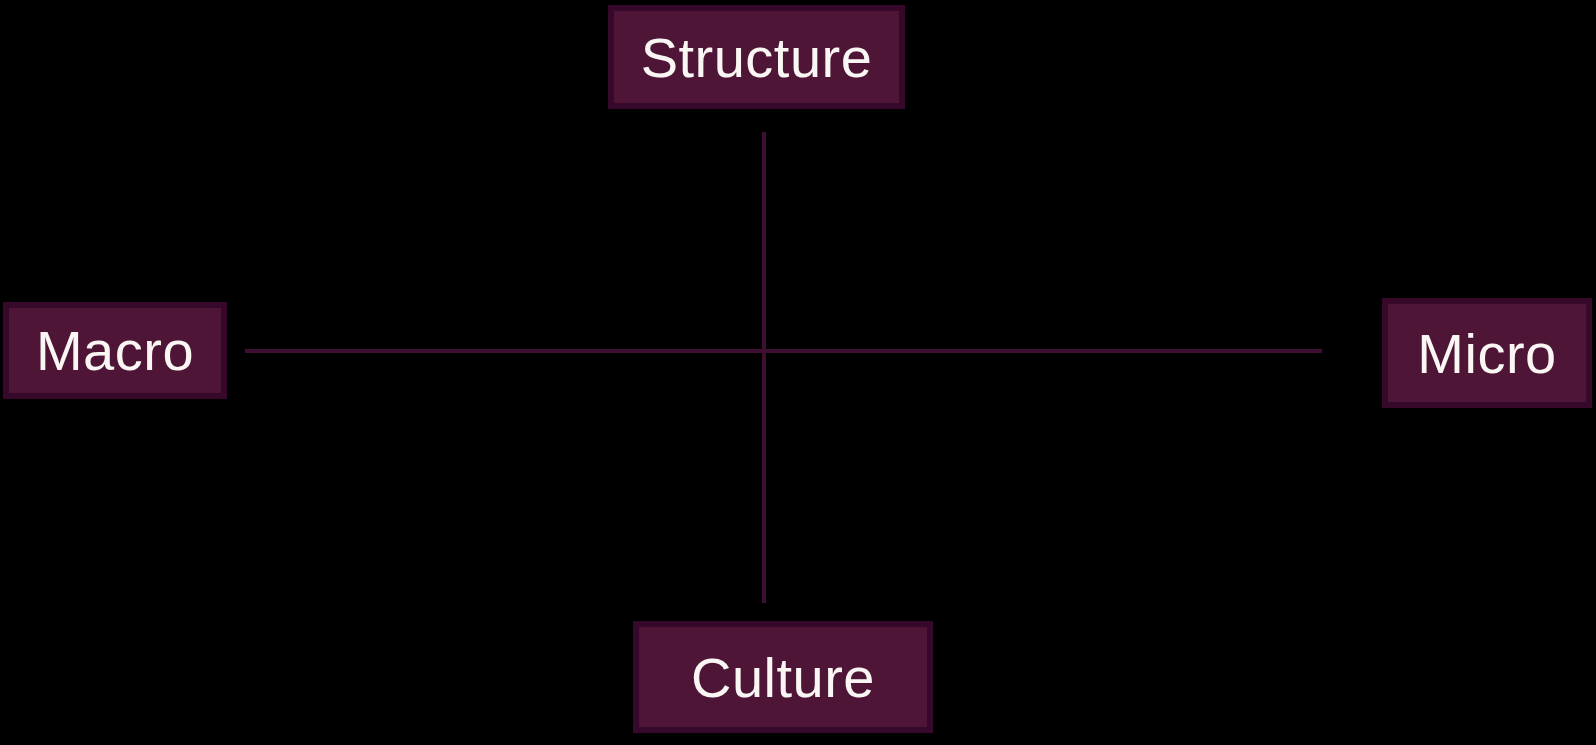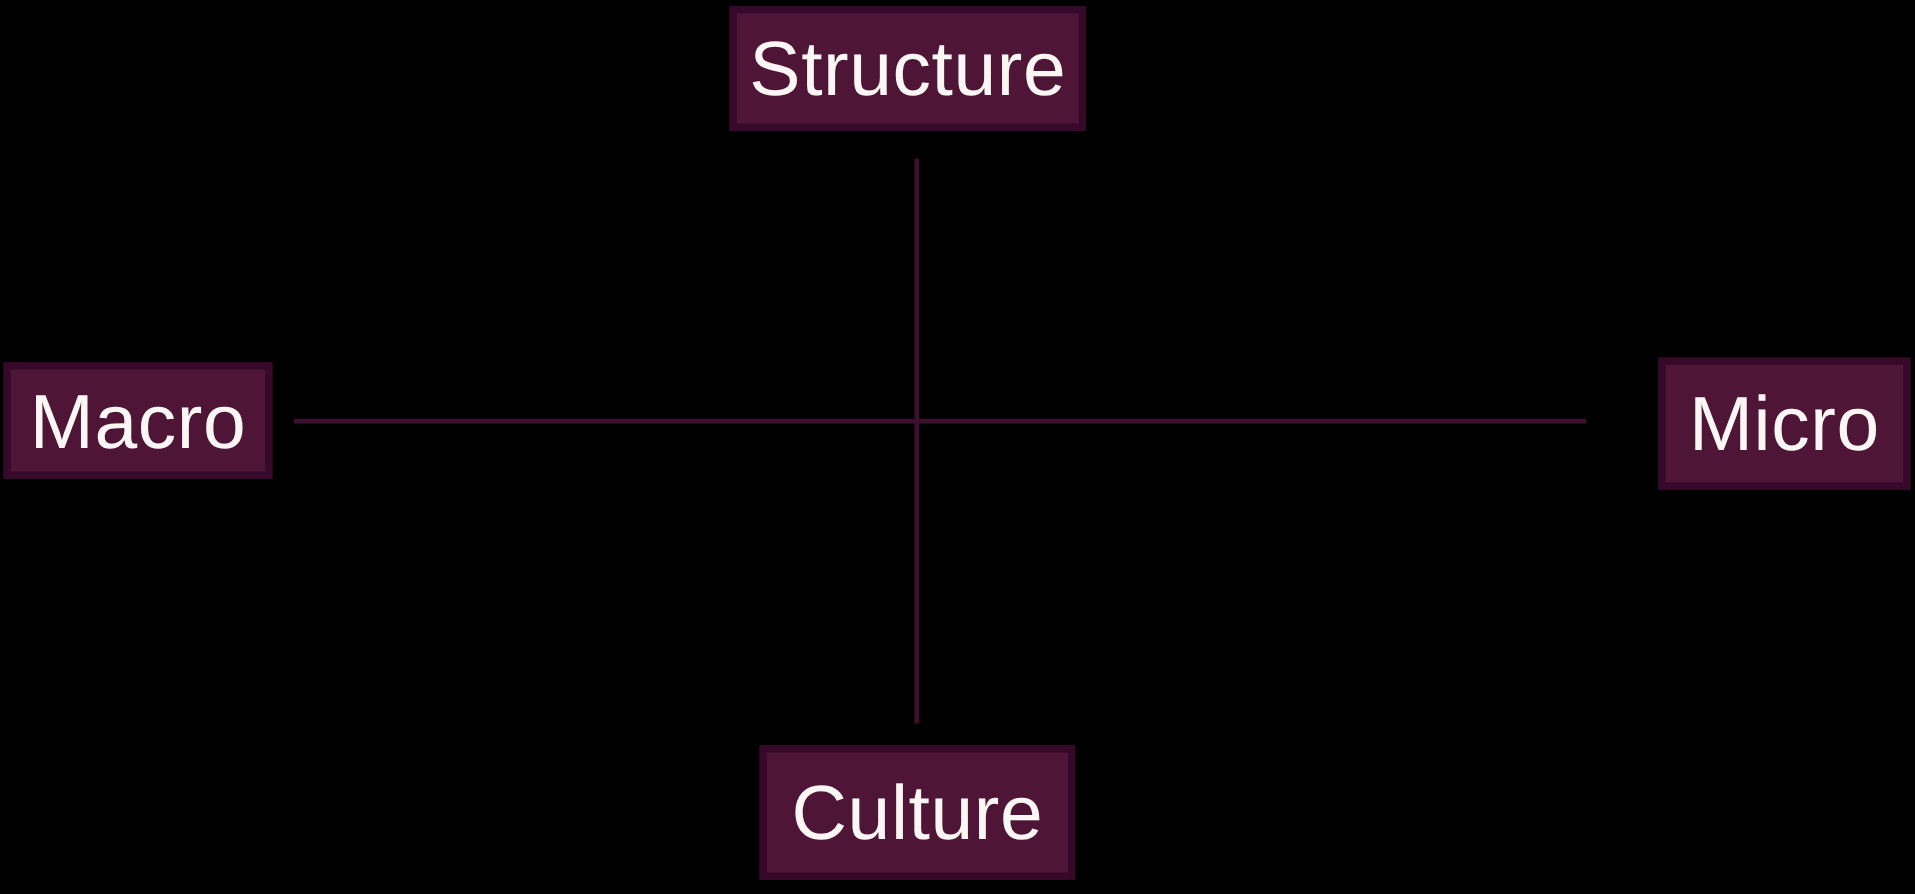--- a/index.html
+++ b/index.html
@@ -33,29 +33,29 @@
   }
   .node {
     position: absolute;
     box-sizing: border-box;
     background: var(--box-fill, #4e1536);
     border: 6px solid var(--box-border, #36092a);
     color: var(--text, #f9f6f3);
     display: flex;
     align-items: center;
     justify-content: center;
-    font-size: 64px;
+    font-size: 56px;
     font-weight: 400;
     letter-spacing: 0.5px;
     box-shadow: 4px 5px 5px rgba(0,0,0,0.6);
   }
   .node.structure { left: 608px; top: 5px;   width: 297px; height: 104px; }
   .node.macro     { left: 3px;   top: 302px; width: 224px; height: 97px; }
   .node.micro     { left: 1382px;top: 298px; width: 210px; height: 110px; }
-  .node.culture   { left: 633px; top: 621px; width: 263px; height: 112px; }
+  .node.culture   { left: 633px; top: 621px; width: 300px; height: 112px; }
 </style>
 </head>
 <body>
 
 <div class="canvas">
 
   <div class="axis h"></div>
   <div class="axis v"></div>
 
   <div class="node structure">

